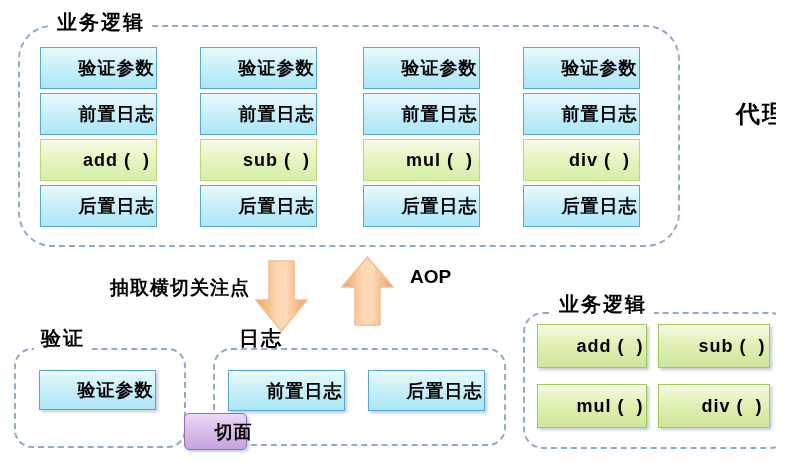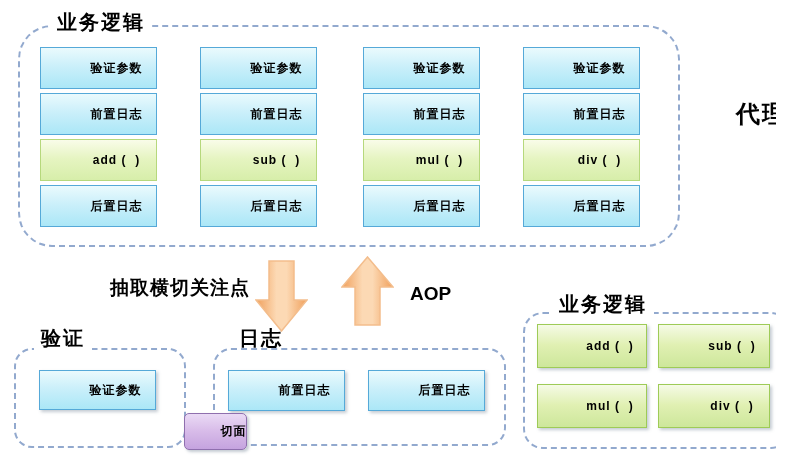--- a/index.html
+++ b/index.html
@@ -20,21 +20,21 @@
   }
   .mlabel{
     position:absolute;z-index:4;font-size:19px;font-weight:bold;letter-spacing:1px;
     line-height:24px;white-space:pre;
   }
   .col{
     position:absolute;top:47px;display:flex;flex-direction:column;gap:4px;z-index:2;
   }
   .box{
     display:flex;align-items:center;justify-content:center;
-    font-size:12px;font-weight:bold;white-space:pre;z-index:2;box-sizing:border-box;
+    font-size:18px;font-weight:bold;white-space:pre;z-index:2;box-sizing:border-box;
     letter-spacing:1px;
     padding-left:36px;
   }
   .abs{position:absolute;}
   .blue{
     background:linear-gradient(180deg,#eafafd 0%,#c9effa 48%,#abe7f7 100%);
     border:1px solid #55a9d8;
   }
   .green{
     background:linear-gradient(180deg,#f9fce9 0%,#e5f4c0 48%,#d7eeaa 100%);
@@ -105,21 +105,21 @@
       <linearGradient id="agrad-up" x1="0" y1="0" x2="1" y2="0">
         <stop offset="0" stop-color="#f0a05c"></stop>
         <stop offset="0.4" stop-color="#fcd9b4"></stop>
         <stop offset="0.6" stop-color="#fcd9b4"></stop>
         <stop offset="1" stop-color="#f0a05c"></stop>
       </linearGradient>
     </defs>
     <polygon points="26.5,1 52,31 39,31 39,69 14,69 14,31 1,31" fill="url(#agrad-up)" stroke="#f3bd8c" stroke-width="1.5"></polygon>
   </svg>
 
-  <div class="mlabel" style="left:410px;top:282px;letter-spacing:0">AOP</div>
+  <div class="mlabel" style="left:410px;top:265px;letter-spacing:0">AOP</div>
 
   <div class="drect" style="left:14px;top:348px;width:168px;height:96px;border-radius:18px"></div>
   <div class="glabel" style="left:34px;top:326px">验证</div>
   <div class="box blue shadow abs" style="left:39px;top:370px;width:117px;height:40px">验证参数</div>
 
   <div class="drect" style="left:213px;top:348px;width:289px;height:94px;border-radius:18px"></div>
   <div class="glabel" style="left:232px;top:326px;background:transparent">日志</div>
   <div class="box blue shadow abs" style="left:228px;top:370px;width:117px;height:41px">前置日志</div>
   <div class="box blue shadow abs" style="left:368px;top:370px;width:117px;height:41px">后置日志</div>
 

